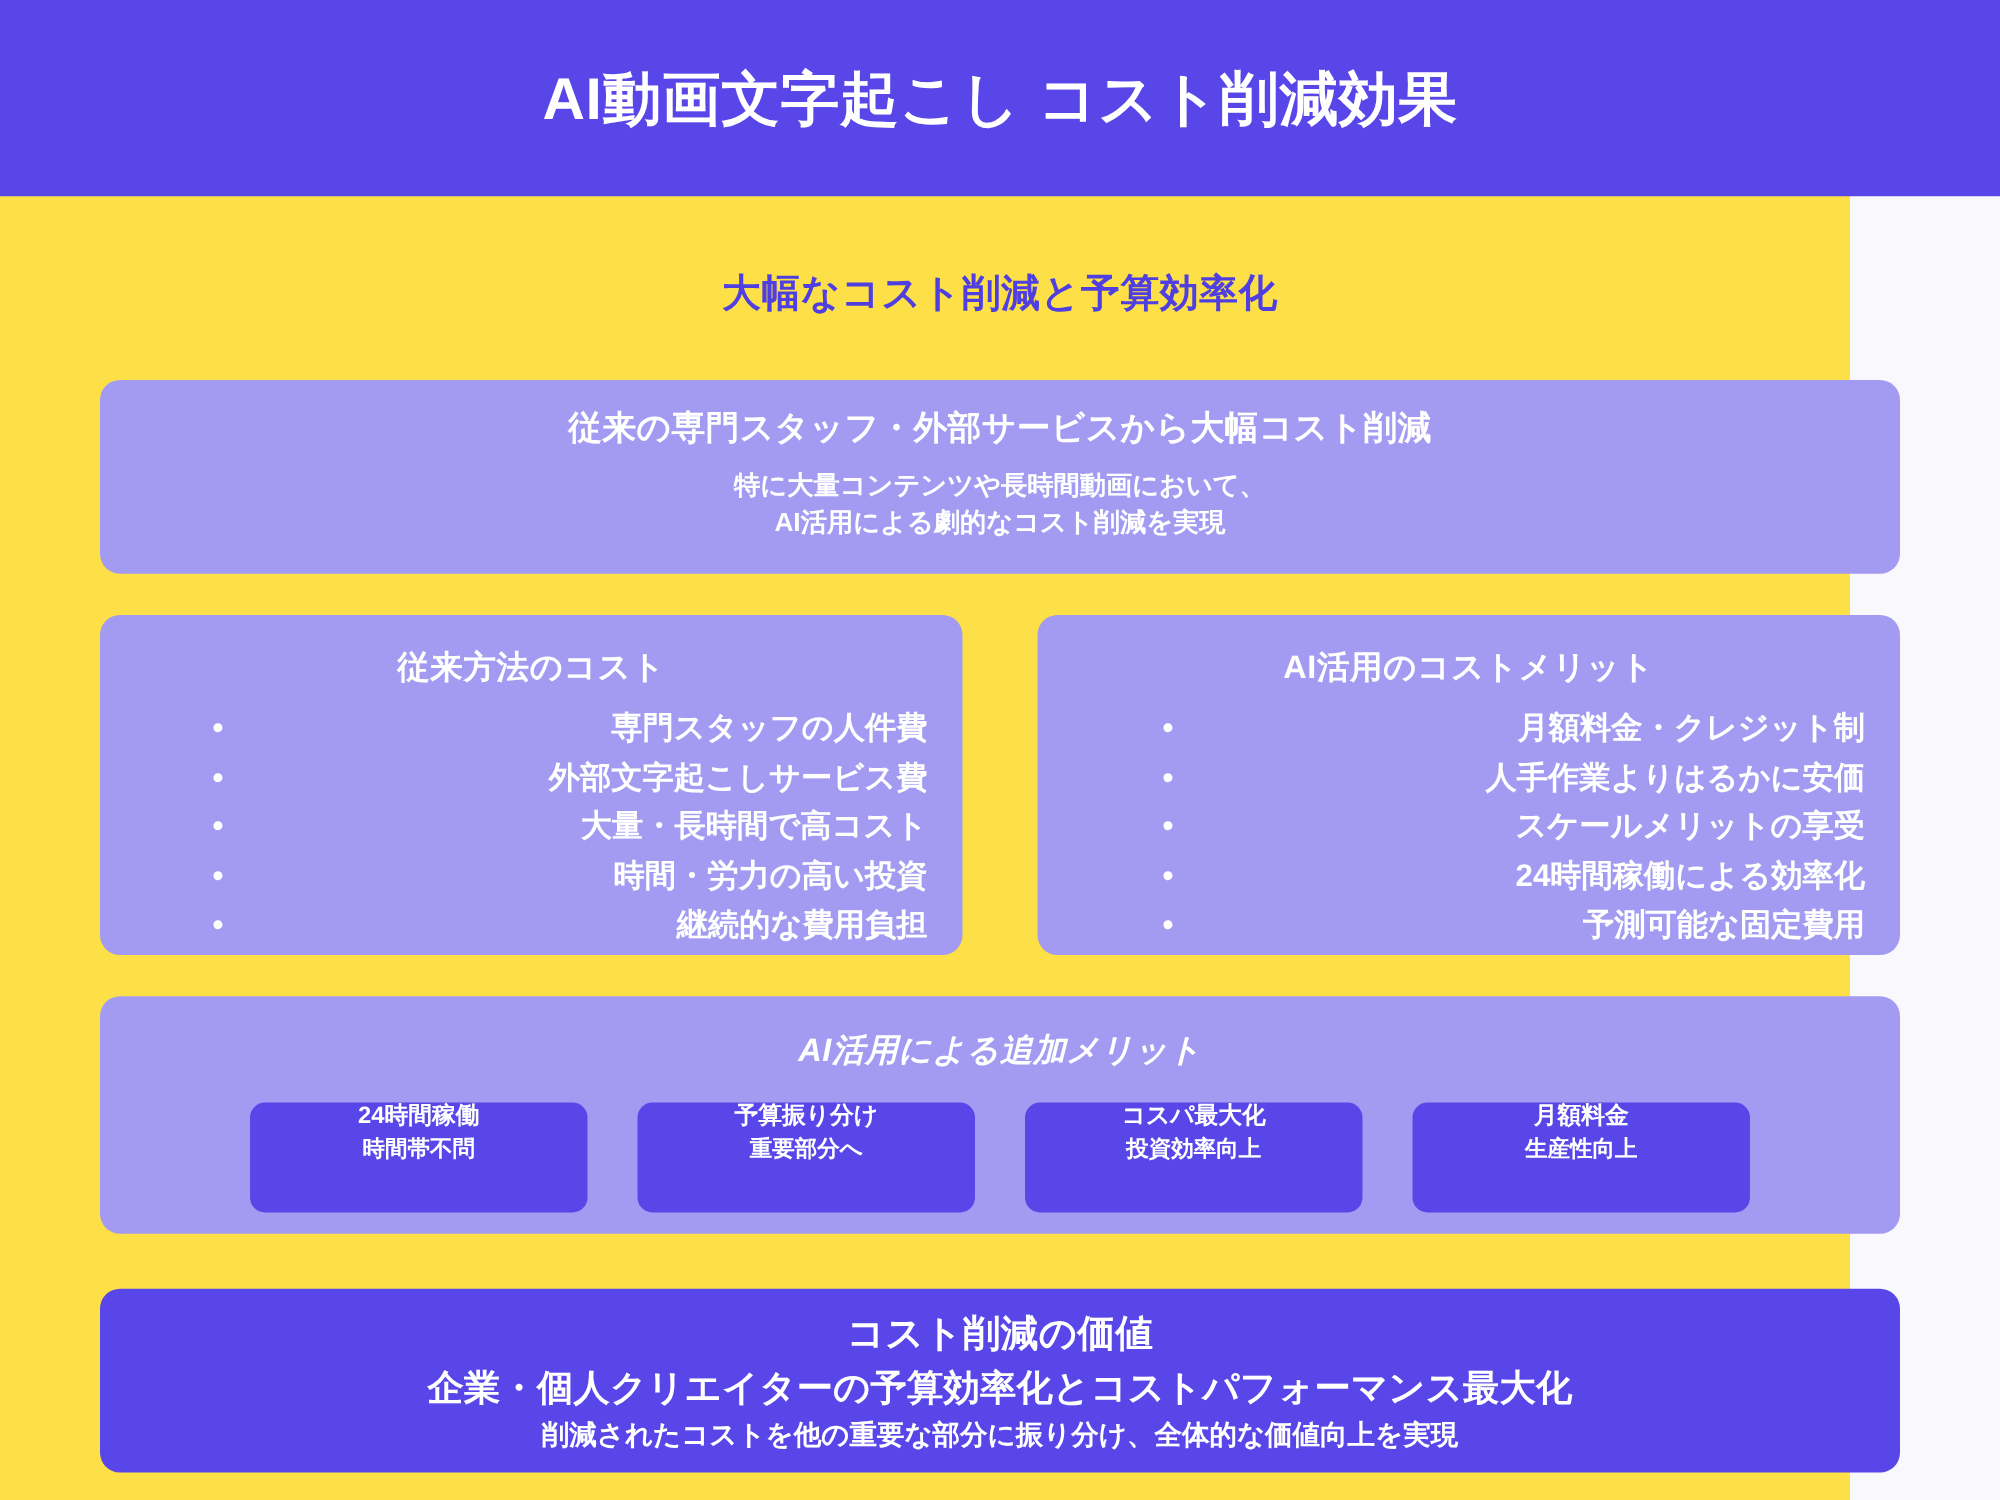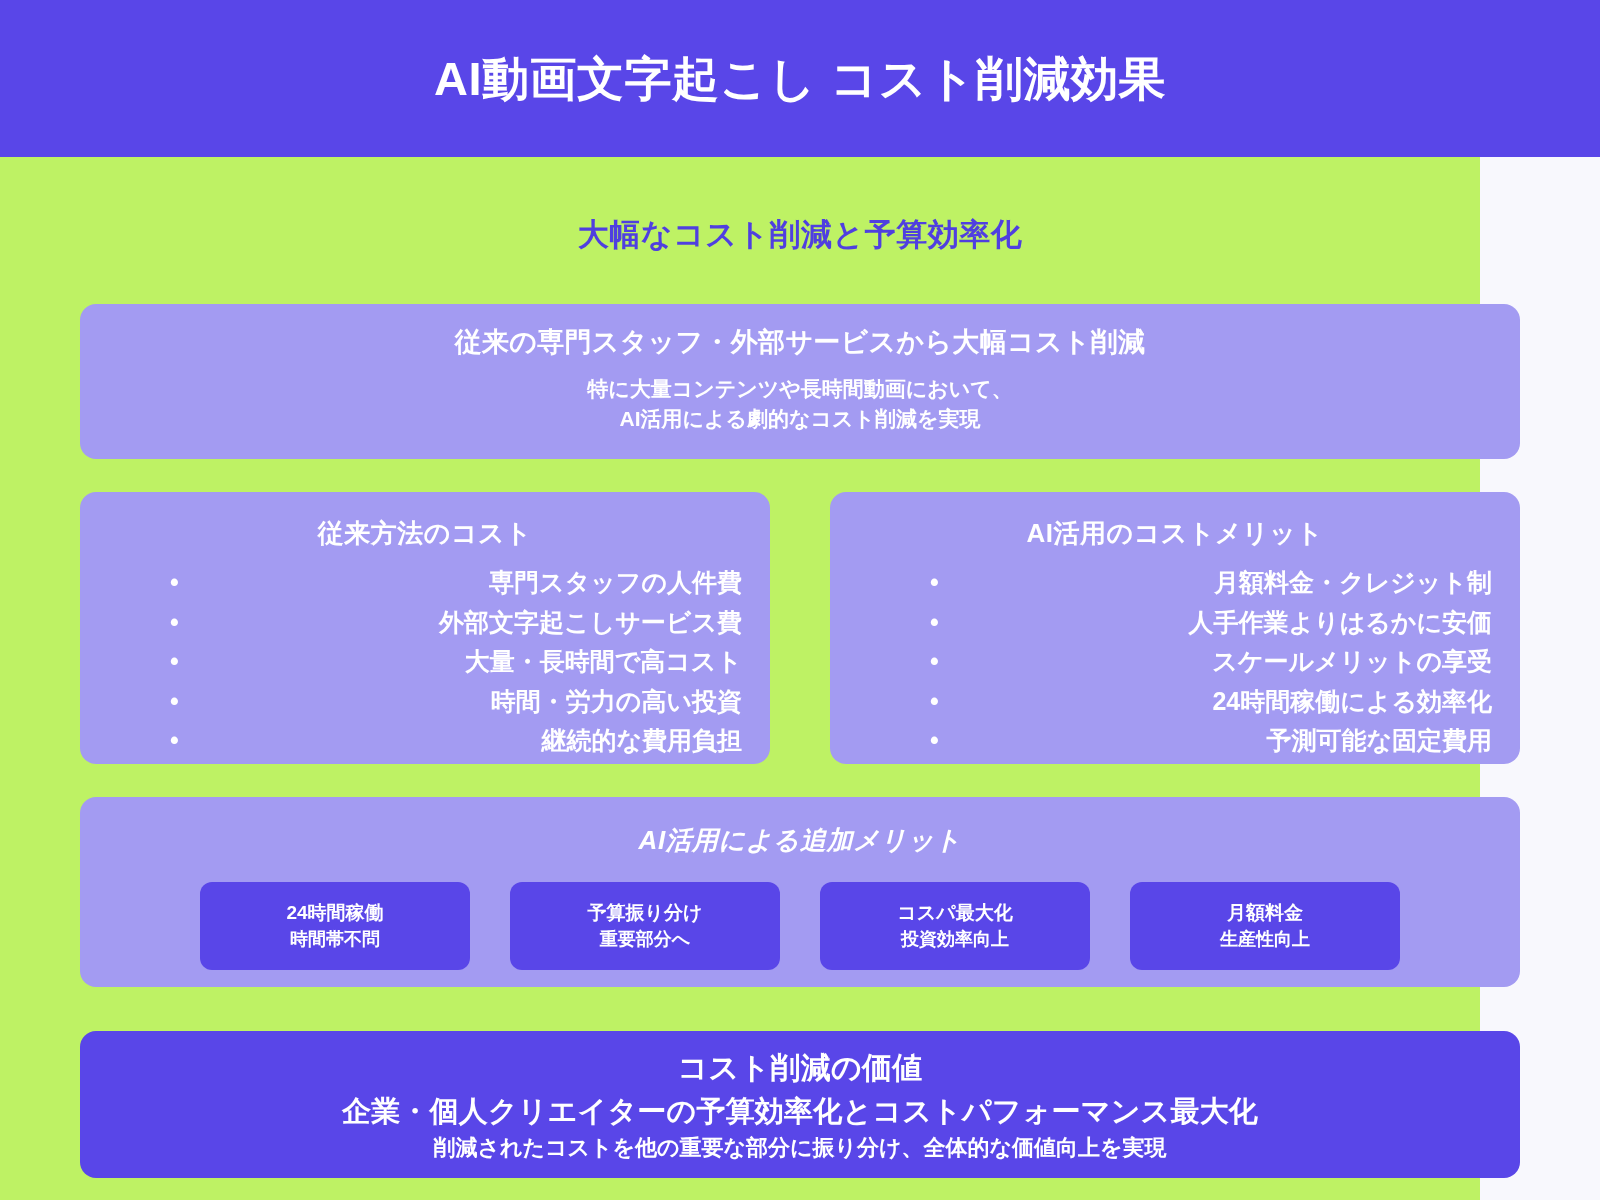--- a/index.html
+++ b/index.html
@@ -14,21 +14,21 @@
     background: #f8f8fd;
     font-family: "Liberation Sans", "DejaVu Sans", sans-serif;
     -webkit-font-smoothing: antialiased;
     overflow: hidden;
   }
 
   .page {
     width: 1480px;
     height: 1200px;
     position: relative;
-    background: #bef264;
+    background: #fde047;
   }
 
   
   .header {
     width: 1600px;
     height: 157px;
     background: #5946e8;
     display: flex;
     align-items: center;
     justify-content: center;
@@ -149,21 +149,20 @@
     gap: 40px;
   }
   .chip {
     width: 270px;
     height: 88px;
     background: #5946e8;
     border-radius: 12px;
     display: flex;
     flex-direction: column;
     align-items: center;
-    justify-content: center;
     gap: 4px;
   }
   .chip-head {
     color: #ffffff;
     font-size: 19px;
     font-weight: 700;
     line-height: 1.2;
   }
   .chip-sub {
     color: #ffffff;

